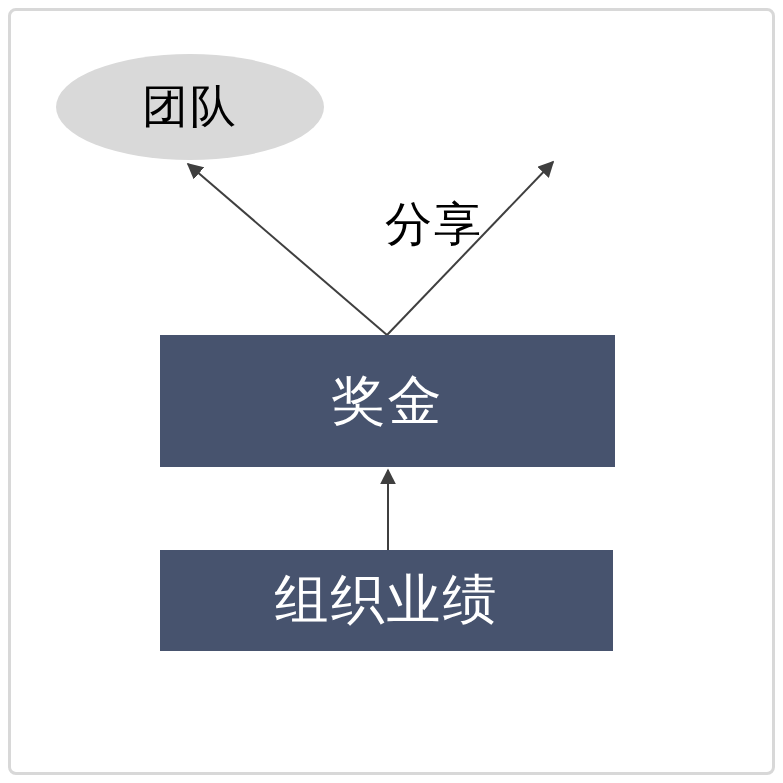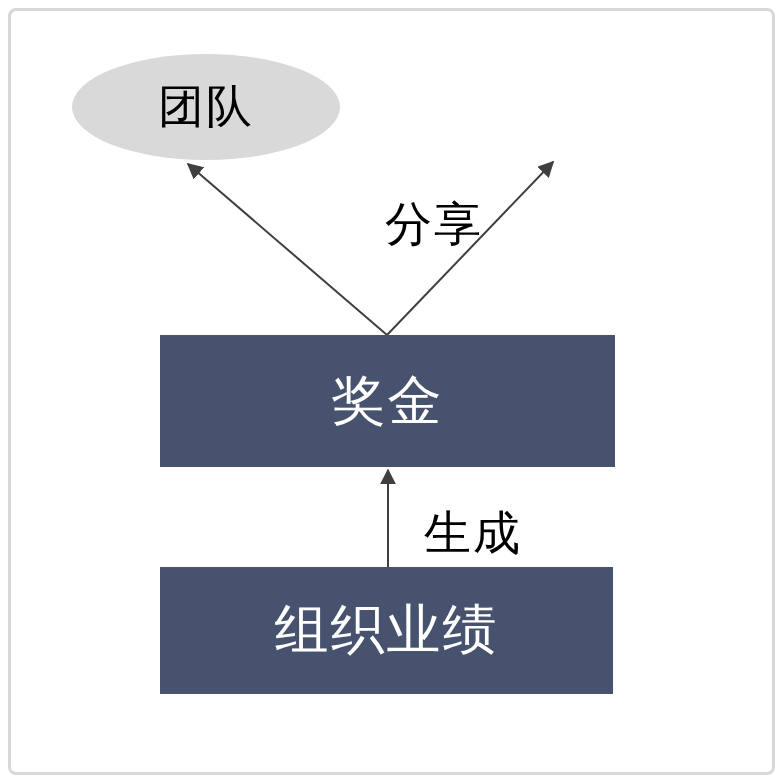--- a/index.html
+++ b/index.html
@@ -35,34 +35,34 @@
     position: absolute;
     background: var(--ellipse-fill);
     border-radius: 50%;
     display: flex;
     align-items: center;
     justify-content: center;
     color: var(--ellipse-text);
     font-size: 46px;
     letter-spacing: 2px;
   }
-  .ellipse-team { left: 72px; top: 54px; width: 268px; height: 106px; }
+  .ellipse-team { left: 56px; top: 54px; width: 268px; height: 106px; }
   .ellipse-individual { left: 425px; top: 53px; width: 262px; height: 104px; }
   .node-box {
     position: absolute;
     background: var(--box-fill);
     display: flex;
     align-items: center;
     justify-content: center;
     color: var(--box-text);
     font-size: 54px;
     letter-spacing: 2px;
   }
   .box-bonus { left: 160px; top: 335px; width: 455px; height: 132px; }
-  .box-org { left: 160px; top: 567px; width: 453px; height: 127px; }
+  .box-org { left: 160px; top: 550px; width: 453px; height: 101px; }
   .edge-label {
     position: absolute;
     color: var(--label-text);
     font-size: 47px;
     letter-spacing: 2px;
     white-space: nowrap;
   }
   .label-share { left: 283px; top: 193px; width: 200px; text-align: right; }
   .label-generate { left: 424px; top: 502px; }
   svg.edges {
@@ -94,21 +94,20 @@
     <span>团队</span>
   </div>
 
 
   <div class="edge-label label-share">分享</div>
 
   <div class="node-box box-bonus">
     <span>奖金</span>
   </div>
 
-  <div class="edge-label label-generate">生成</div>
 
   <div class="node-box box-org">
     <span>组织业绩</span>
   </div>
 
   <div class="frame"></div>
 
 </div>
 
 </body></html>

